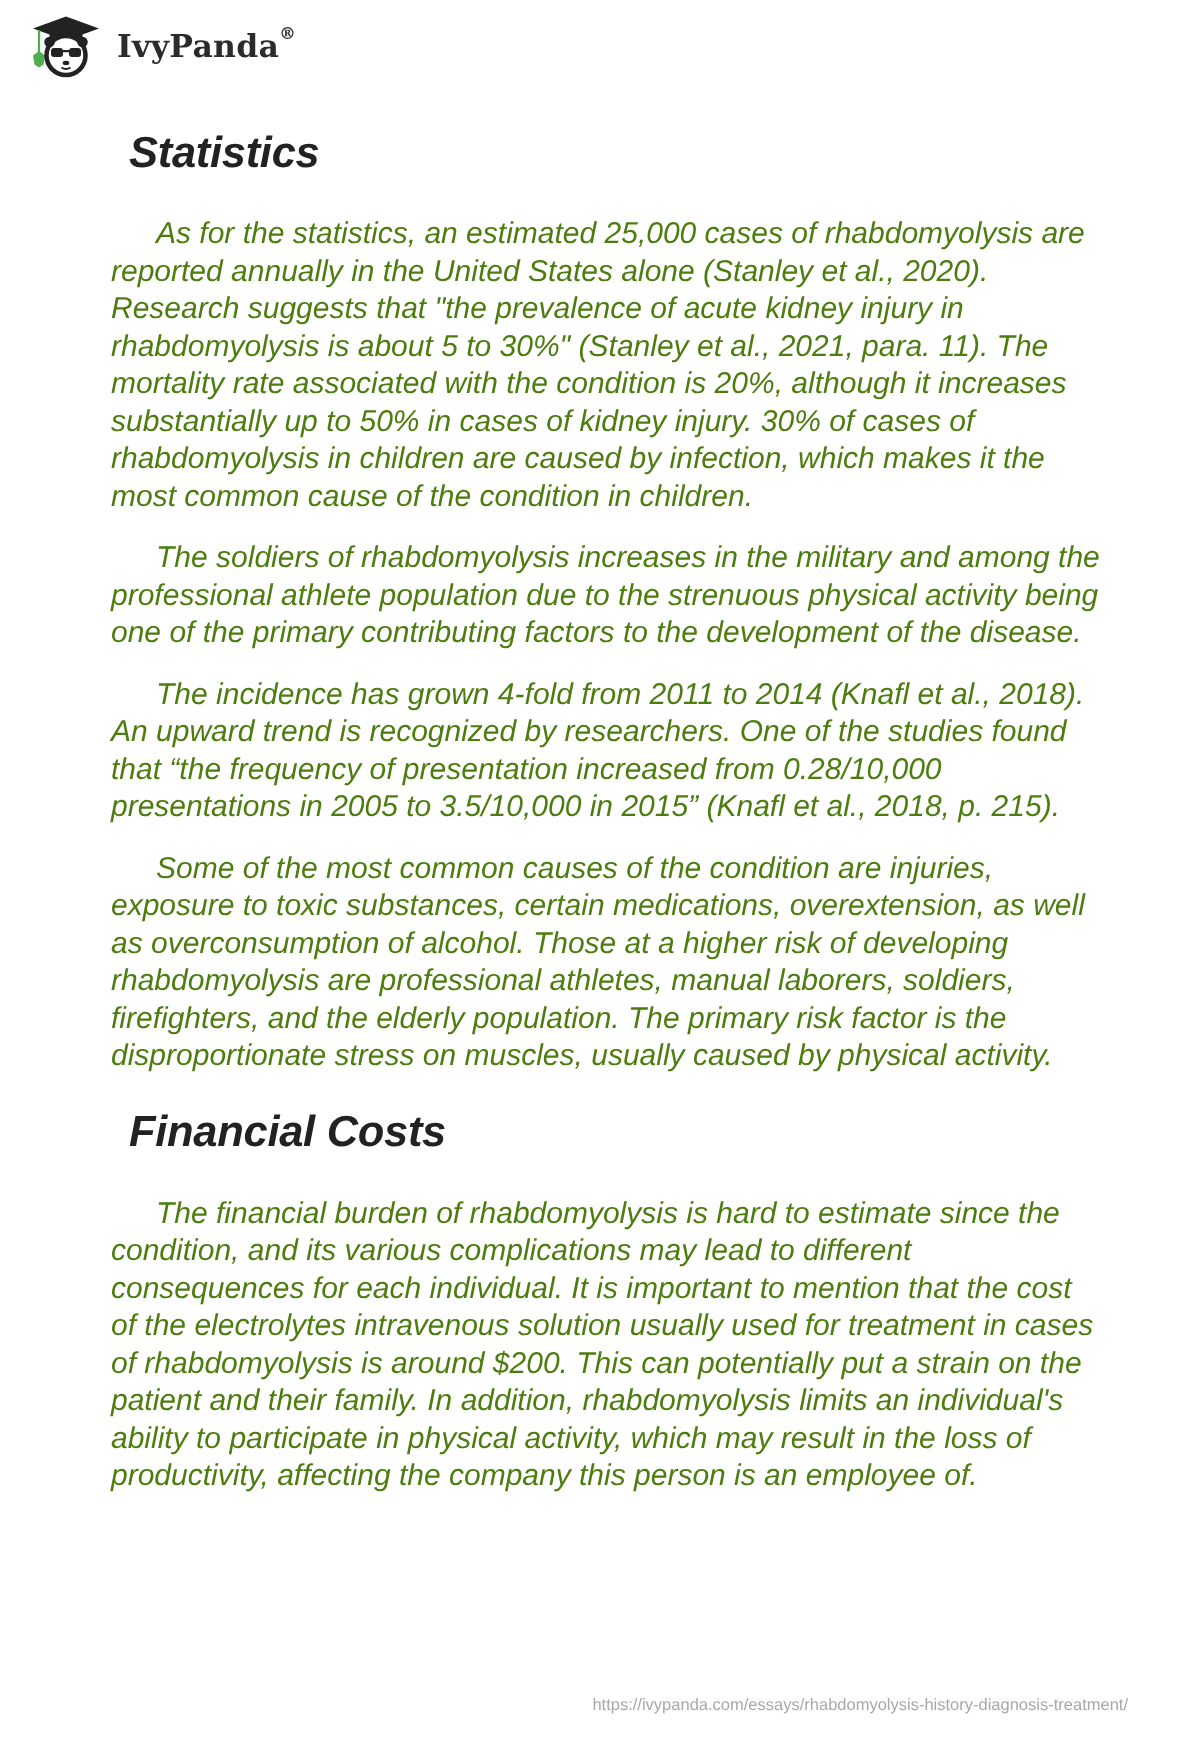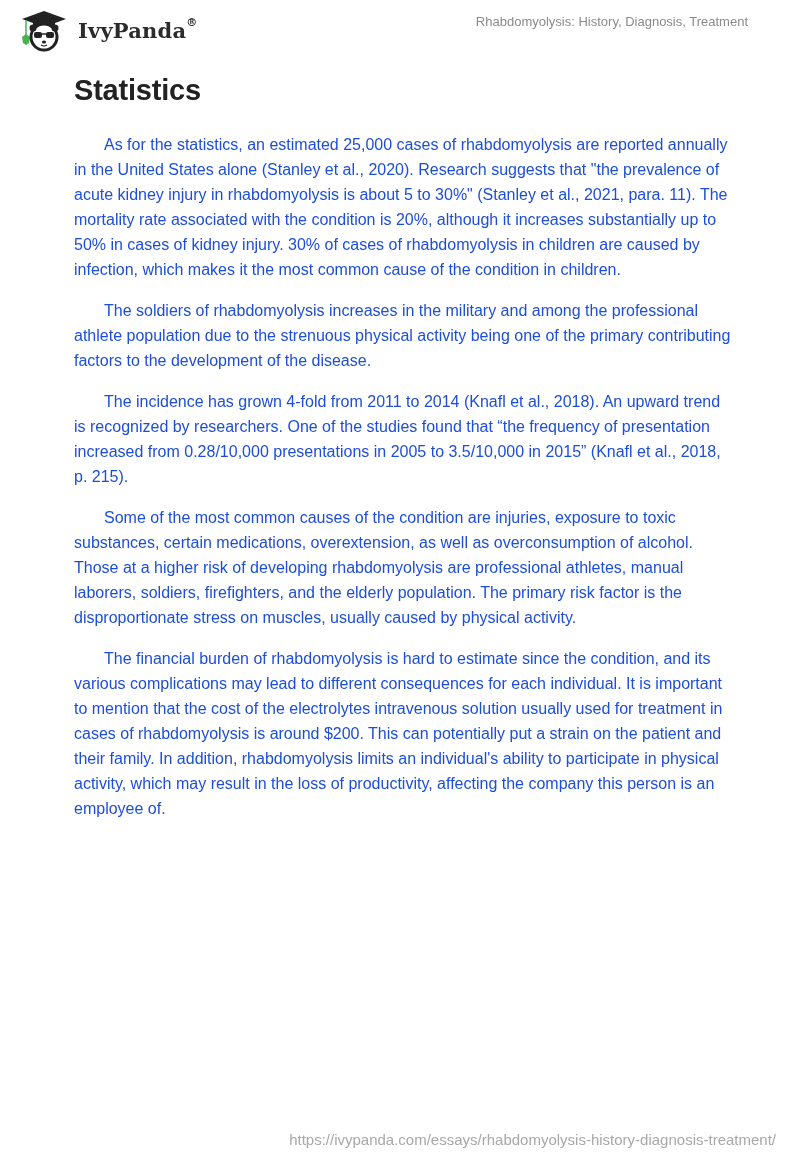--- a/index.html
+++ b/index.html
@@ -58,42 +58,44 @@
     .content {
       position: absolute;
       left: 74px;
       top: 68px;
       width: 660px;
     }
     h2 {
       font-size: 29px;
       font-weight: bold;
       color: #222222;
-      margin: 0;
+      margin: 12px;
       line-height: 44px;
       letter-spacing: -0.2px;
+      font-style: italic;
     }
     p {
-      font-size: 16px;
+      font-size: 20px;
       line-height: 25px;
       margin: 0;
       text-indent: 30px;
-      color: #1d4ed8;
+      color: #4d7c0f;
+      font-style: italic;
     }
     .sec-statistics h2 { margin-bottom: 20px; }
     .sec-epidemiology { margin-top: 16px; }
     .sec-epidemiology h2 { margin-bottom: 20px; }
     .para-gap { margin-top: 16px; }
     .sec-financial { margin-top: 16px; }
     .sec-financial h2 { margin-bottom: 20px; }
     .footer-url {
       position: absolute;
-      right: 24px;
+      right: 48px;
       top: 1131px;
-      font-size: 15px;
+      font-size: 11px;
       color: #a8a8a8;
     }
   </style>
 </head>
 <body>
 
 <div class="header">
   <div class="logo">
     <svg viewBox="0 0 56 46" xmlns="http://www.w3.org/2000/svg">
 
@@ -110,33 +112,33 @@
 
       <rect x="18" y="25" width="8" height="6" rx="2" fill="#222"></rect>
       <rect x="30" y="25" width="8" height="6" rx="2" fill="#222"></rect>
       <line x1="26" y1="27" x2="30" y2="27" stroke="#222" stroke-width="1.5"></line>
 
       <ellipse cx="28" cy="35" rx="2.2" ry="1.5" fill="#222"></ellipse>
       <path d="M25,38 Q28,40 31,38" stroke="#222" stroke-width="1.2" fill="none"></path>
     </svg>
     <span class="logo-text"><span>IvyPanda</span><sup>®</sup></span>
   </div>
-  <div class="doc-title">Rhabdomyolysis: History, Diagnosis, Treatment</div>
 </div>
 
 <div class="content">
   <section class="sec-statistics">
     <h2>Statistics</h2>
     <p>As for the statistics, an estimated 25,000 cases of rhabdomyolysis are reported annually in the United States alone (Stanley et al., 2020). Research suggests that "the prevalence of acute kidney injury in rhabdomyolysis is about 5 to 30%" (Stanley et al., 2021, para. 11). The mortality rate associated with the condition is 20%, although it increases substantially up to 50% in cases of kidney injury. 30% of cases of rhabdomyolysis in children are caused by infection, which makes it the most common cause of the condition in children.</p>
   </section>
 
   <section class="sec-epidemiology">
     <p>The soldiers of rhabdomyolysis increases in the military and among the professional athlete population due to the strenuous physical activity being one of the primary contributing factors to the development of the disease.</p>
     <p class="para-gap">The incidence has grown 4-fold from 2011 to 2014 (Knafl et al., 2018). An upward trend is recognized by researchers. One of the studies found that “the frequency of presentation increased from 0.28/10,000 presentations in 2005 to 3.5/10,000 in 2015” (Knafl et al., 2018, p. 215).</p>
     <p class="para-gap">Some of the most common causes of the condition are injuries, exposure to toxic substances, certain medications, overextension, as well as overconsumption of alcohol. Those at a higher risk of developing rhabdomyolysis are professional athletes, manual laborers, soldiers, firefighters, and the elderly population. The primary risk factor is the disproportionate stress on muscles, usually caused by physical activity.</p>
   </section>
 
   <section class="sec-financial">
+    <h2>Financial Costs</h2>
     <p>The financial burden of rhabdomyolysis is hard to estimate since the condition, and its various complications may lead to different consequences for each individual. It is important to mention that the cost of the electrolytes intravenous solution usually used for treatment in cases of rhabdomyolysis is around $200. This can potentially put a strain on the patient and their family. In addition, rhabdomyolysis limits an individual's ability to participate in physical activity, which may result in the loss of productivity, affecting the company this person is an employee of.</p>
   </section>
 </div>
 
 <div class="footer-url">https://ivypanda.com/essays/rhabdomyolysis-history-diagnosis-treatment/</div>
 
 </body></html>

